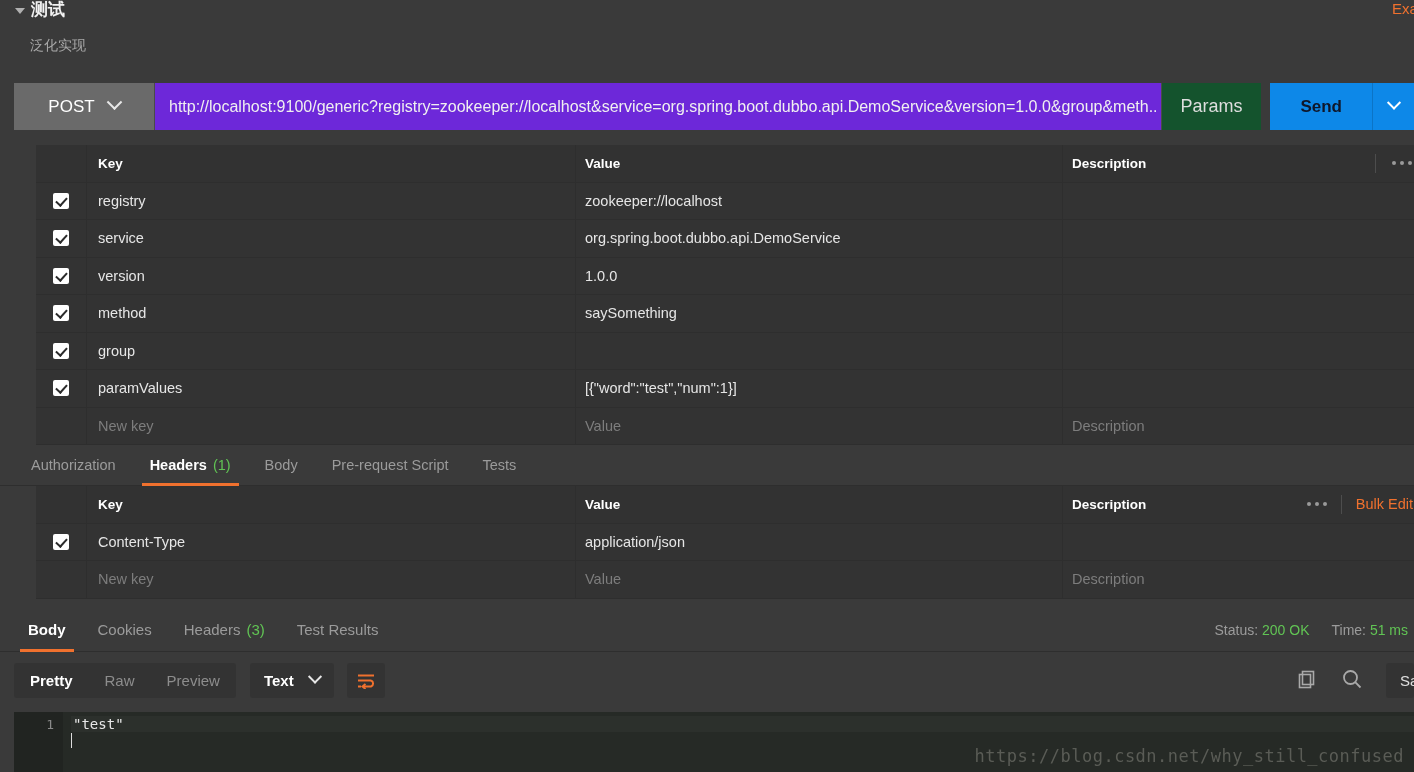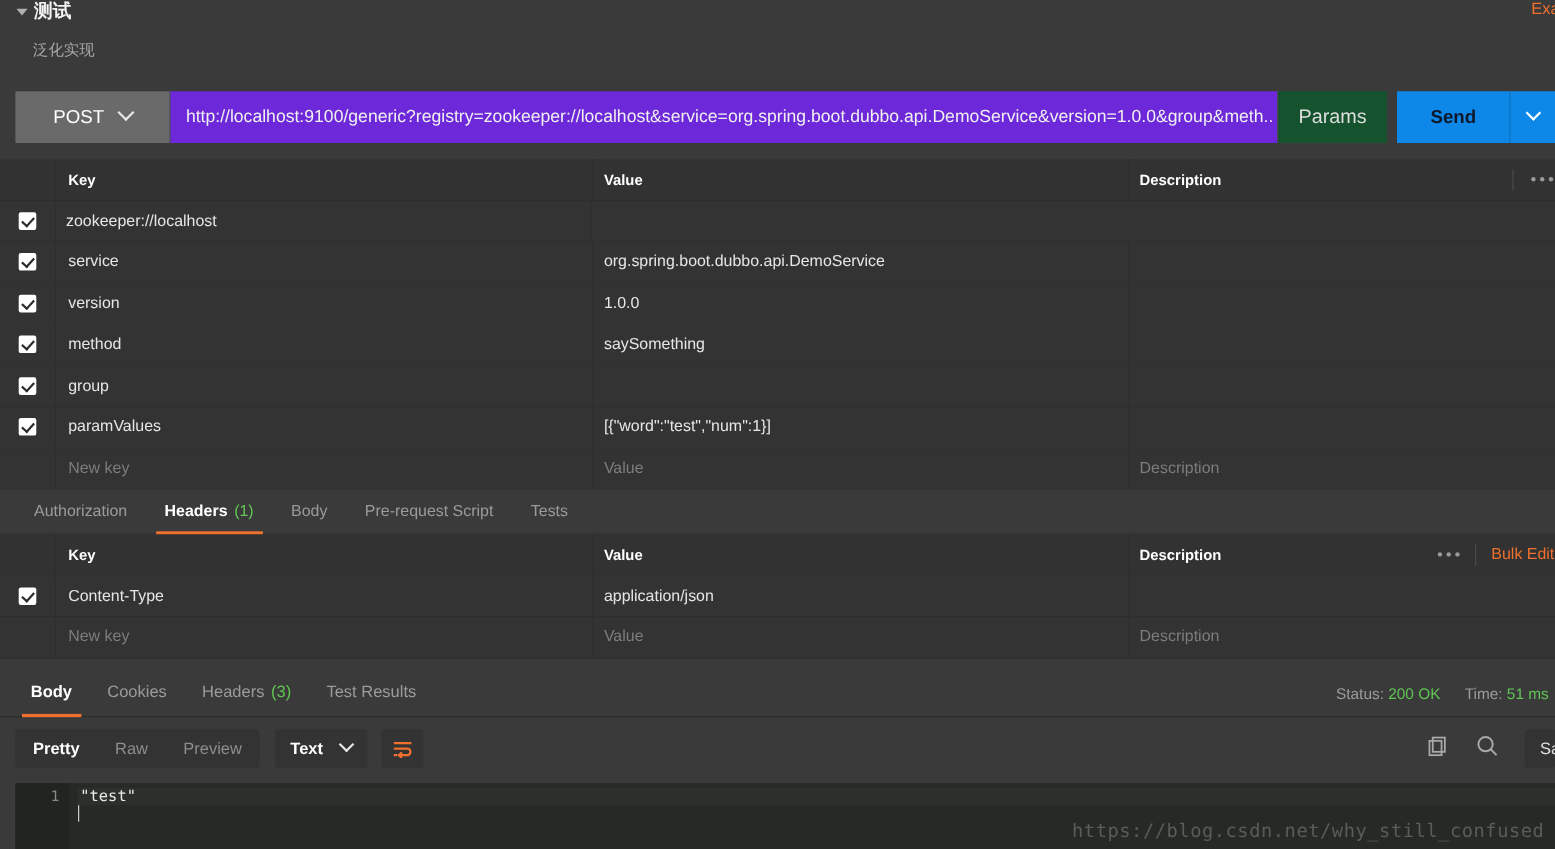--- a/index.html
+++ b/index.html
@@ -75,21 +75,21 @@
     color: #0f172a; font-size: 17px; font-weight: bold;
     border-right: 1px solid #0b74c6;
   }
   .send-caret {
     width: 41px; background: #0d88e8;
     display: flex; align-items: center; justify-content: center;
   }
   .send-caret .chev { border-color: #fff; width: 10px; height: 10px; }
 
   
-  .kvtable { position: absolute; left: 0; width: 1414px; }
+  .kvtable { position: absolute; left: 0; width: 1414px; padding-left: 36px; }
   .kvrow {
     display: flex; height: 37.5px; align-items: stretch;
     border-bottom: 1px solid #2e2e2e;
   }
   .kvrow.head { background: #323232; font-weight: bold; }
   .c-check {
     width: 51px; border-right: 1px solid #2e2e2e;
     display: flex; align-items: center; justify-content: center;
     background: #333;
   }
@@ -272,20 +272,21 @@
             <i></i>
           </span>
       </span>
     </div>
   </div>
   <div id="params-rows">
       <div class="kvrow">
         <div class="c-check">
           <span class="chk"></span>
         </div>
+        <div class="c-key">registry</div>
         <div class="c-val">zookeeper://localhost</div>
         <div class="c-desc"></div>
       </div>
       <div class="kvrow">
         <div class="c-check">
           <span class="chk"></span>
         </div>
         <div class="c-key">service</div>
         <div class="c-val">org.spring.boot.dubbo.api.DemoService</div>
         <div class="c-desc"></div>

